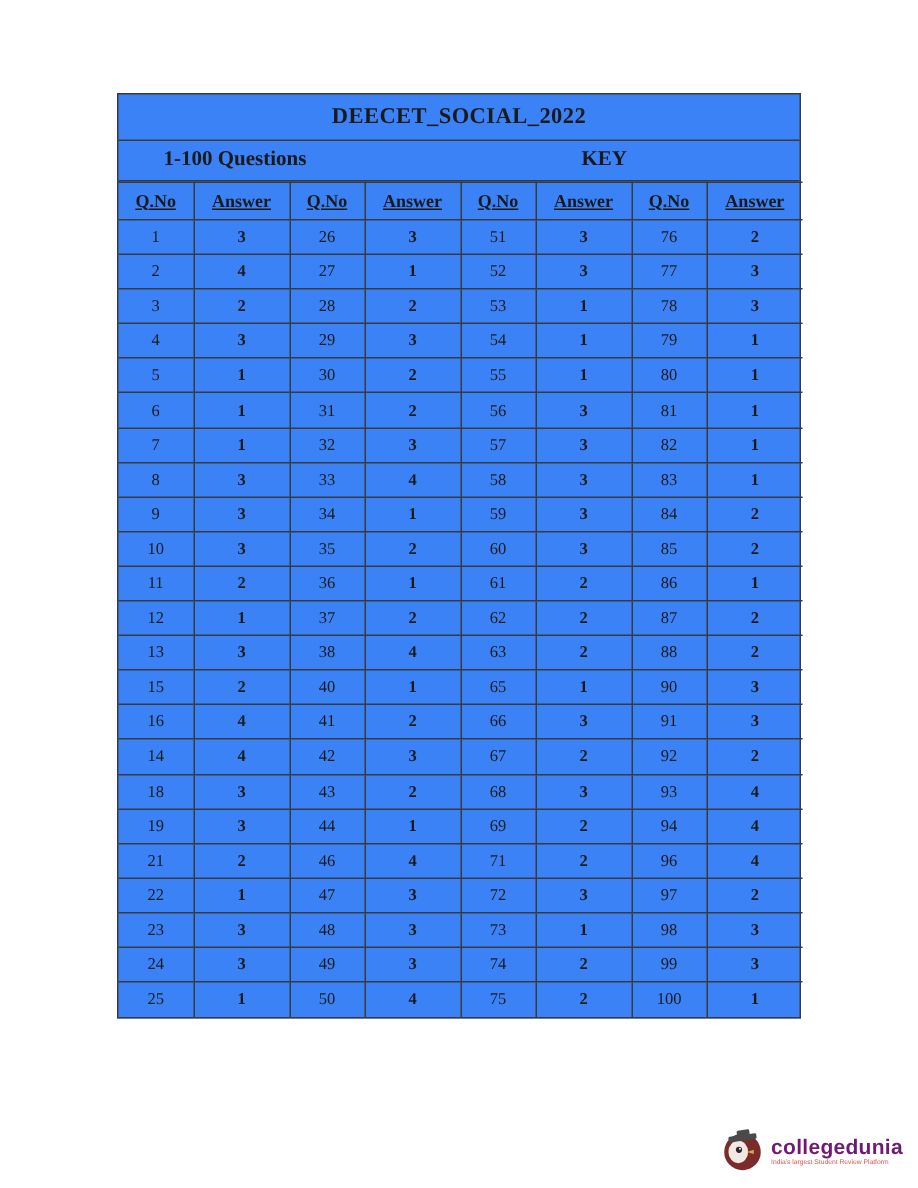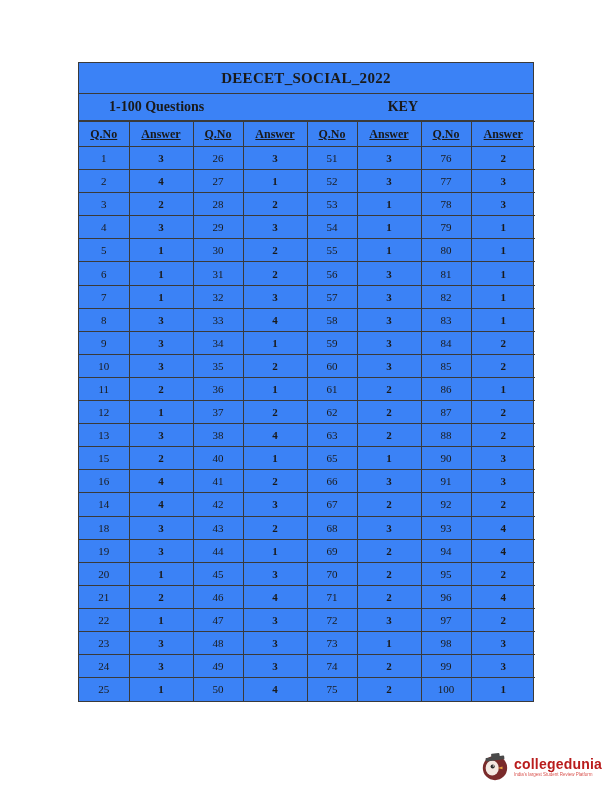--- a/index.html
+++ b/index.html
@@ -308,30 +308,20 @@
             <td class="qno">19</td>
             <td class="ans">3</td>
             <td class="qno">44</td>
             <td class="ans">1</td>
             <td class="qno">69</td>
             <td class="ans">2</td>
             <td class="qno">94</td>
             <td class="ans">4</td>
           </tr>
           <tr>
-            <td class="qno">20</td>
-            <td class="ans">1</td>
-            <td class="qno">45</td>
-            <td class="ans">3</td>
-            <td class="qno">70</td>
-            <td class="ans">2</td>
-            <td class="qno">95</td>
-            <td class="ans">2</td>
-          </tr>
-          <tr>
             <td class="qno">21</td>
             <td class="ans">2</td>
             <td class="qno">46</td>
             <td class="ans">4</td>
             <td class="qno">71</td>
             <td class="ans">2</td>
             <td class="qno">96</td>
             <td class="ans">4</td>
           </tr>
           <tr>
@@ -383,18 +373,18 @@
     <svg class="mascot" viewBox="0 0 32 32" xmlns="http://www.w3.org/2000/svg">
       <circle cx="16" cy="17" r="13" fill="#7a2b2b"></circle>
       <ellipse cx="13" cy="17" rx="7" ry="8" fill="#f4e9e2"></ellipse>
       <circle cx="13.5" cy="15.5" r="2.2" fill="#2b2b2b"></circle>
       <circle cx="14.2" cy="14.8" r="0.7" fill="#ffffff"></circle>
       <path d="M19 17 L24 15.5 L24 18.5 Z" fill="#e8a23c"></path>
       <rect x="6" y="5" width="20" height="4" rx="1" fill="#4a4a4a" transform="rotate(-8 16 7)"></rect>
       <rect x="12" y="1.5" width="9" height="5" rx="1" fill="#4a4a4a" transform="rotate(-8 16 4)"></rect>
     </svg>
     <div class="brand-block">
-      <span class="brand-text" style="color: #b91c1c;">collegedunia</span>
+      <span class="brand-text" style="color: #701a75;">collegedunia</span>
       <span class="brand-tagline" style="color: rgb(217, 83, 79);">India's largest Student Review Platform</span>
     </div>
   </div>
 
 </div>
 
 </body></html>

